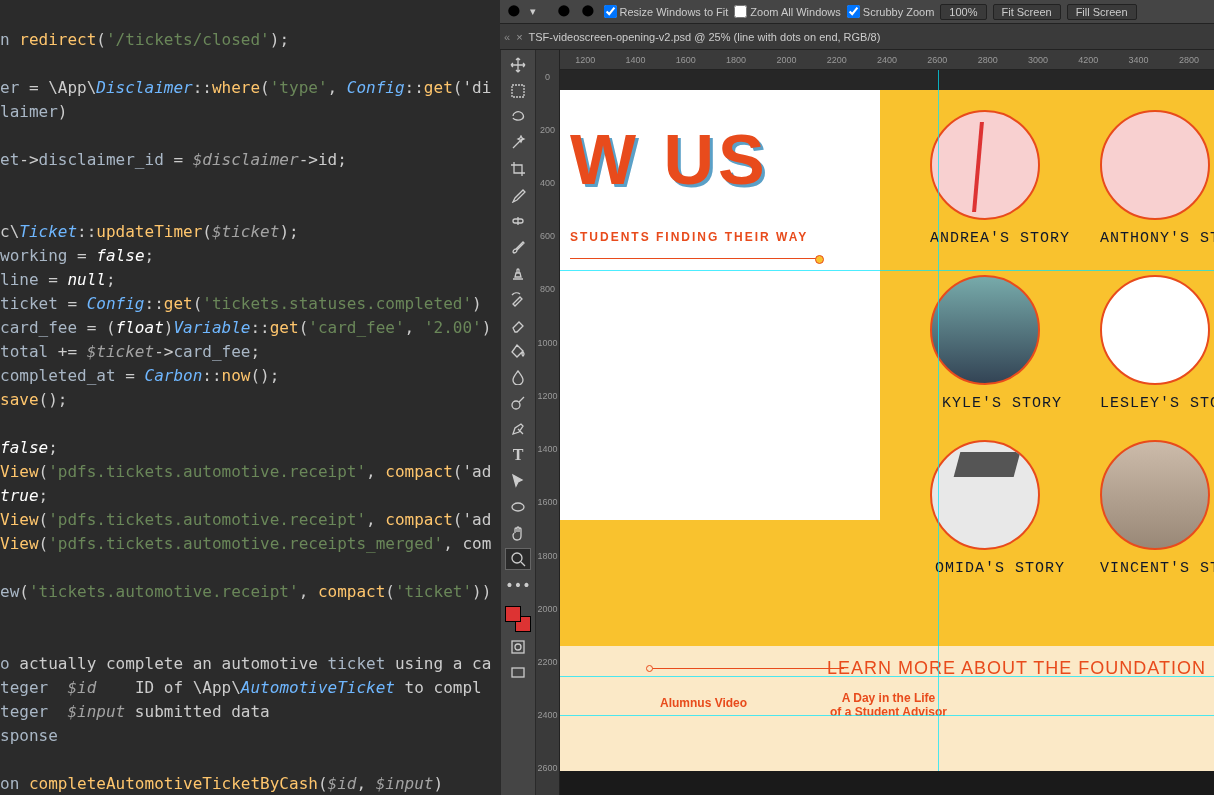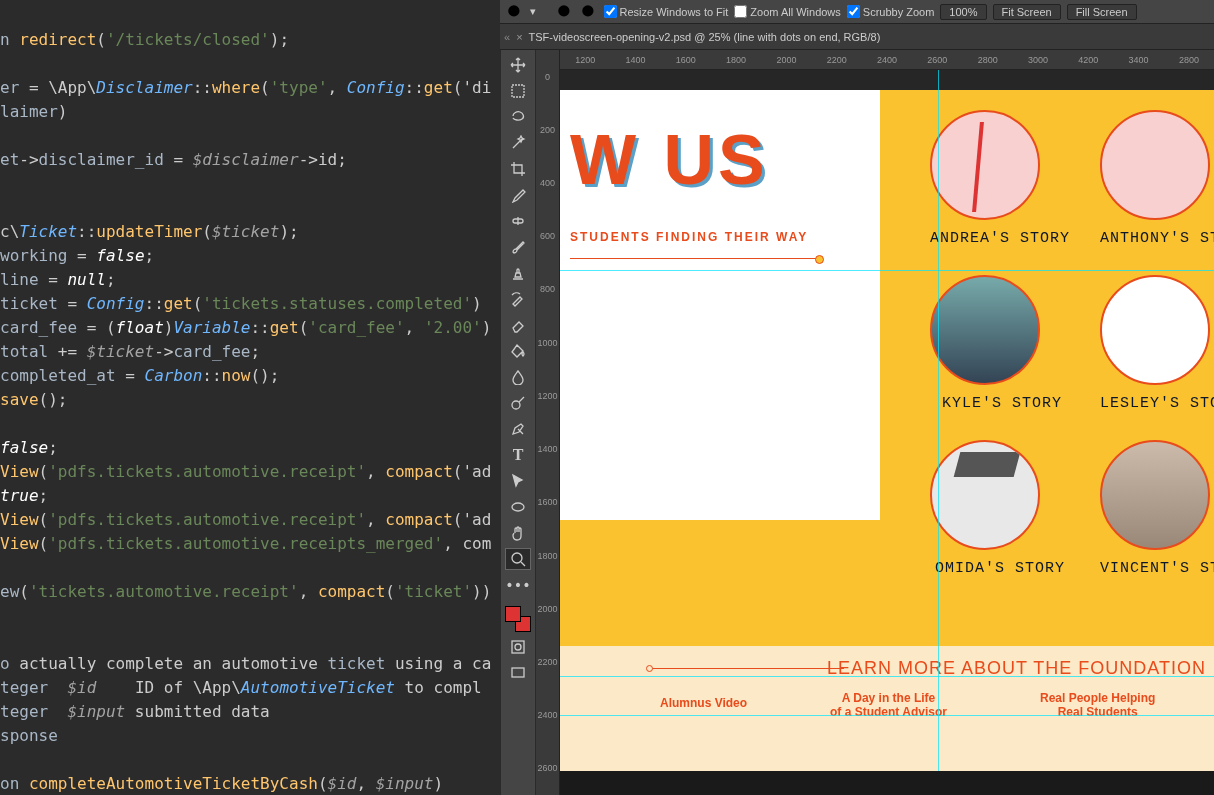--- a/index.html
+++ b/index.html
@@ -317,22 +317,20 @@
           <div class="clabel" style="top:470px;left:540px">VINCENT'S STO</div>
 
           <div class="lowbar">
             <div class="lowtitle">LEARN MORE ABOUT THE FOUNDATION</div>
             <div style="position:absolute;top:22px;left:90px;right:370px;height:1px;background:#e84b1c">
                 <div style="position:absolute;left:-4px;top:-3px;width:7px;height:7px;border-radius:50%;background:#fbe9c7;border:1px solid #e84b1c"></div>
               </div>
             <div class="linklabel" style="top:50px;left:100px">Alumnus Video</div>
             <div class="linklabel" style="top:45px;left:270px;white-space:pre-line">A Day in the Life
 of a Student Advisor</div>
-            <div class="linklabel" style="top:45px;left:480px;white-space:pre-line">Real People Helping
-Real Students</div>
           </div>
         </div>
         <div class="guide-v" style="left:378px"></div>
         <div class="guide-h" style="top:200px"></div>
         <div class="guide-h" style="top:606px"></div>
         <div class="guide-h" style="top:645px"></div>
       </div>
       <div class="thumb"></div>
     </div>
   </div>

